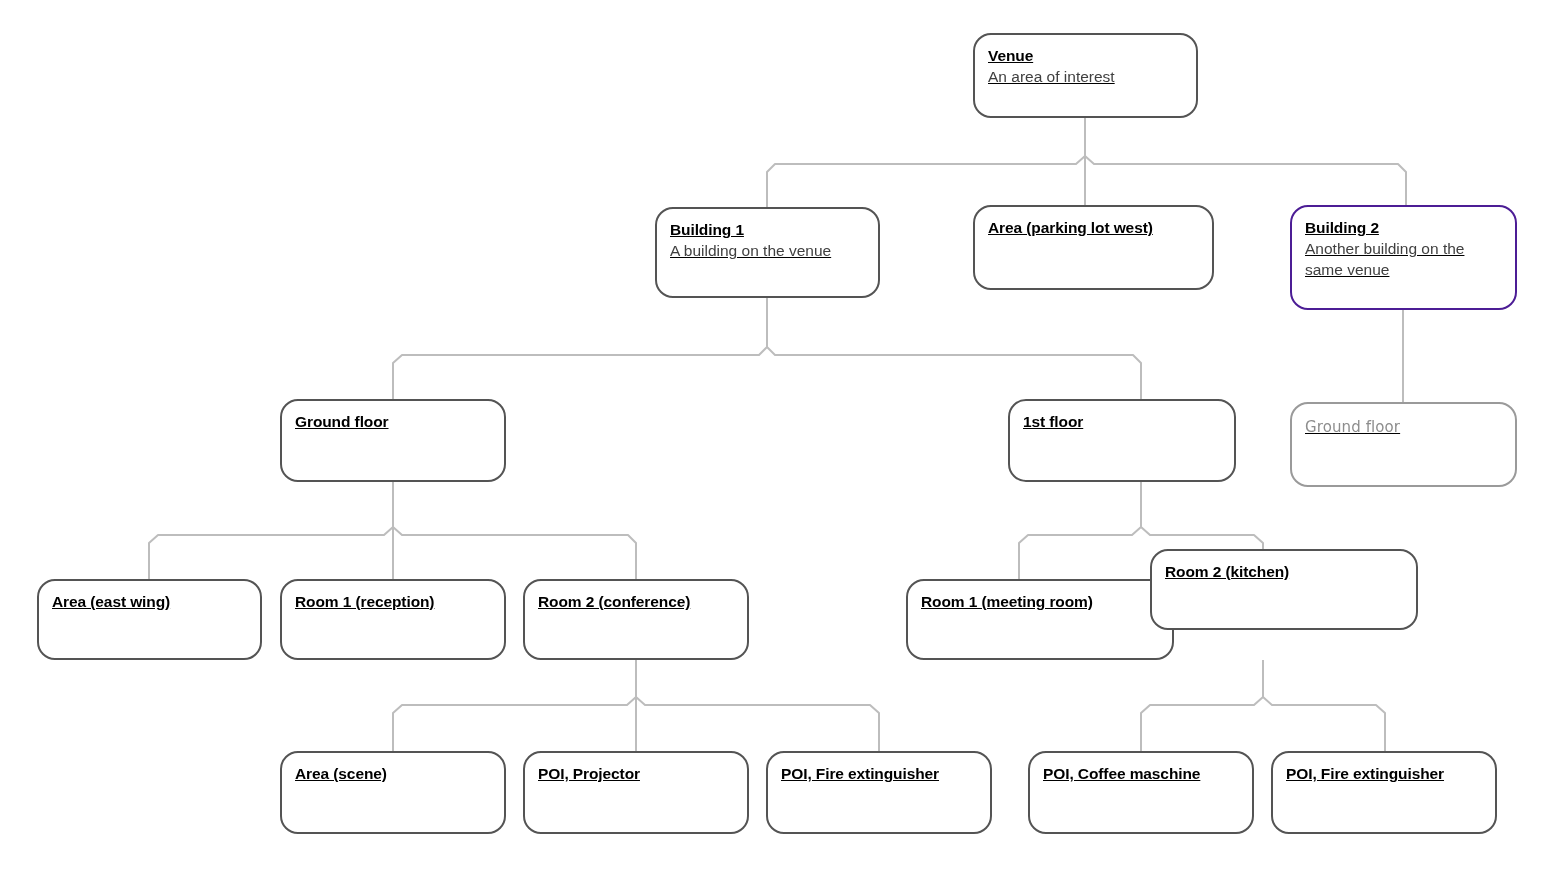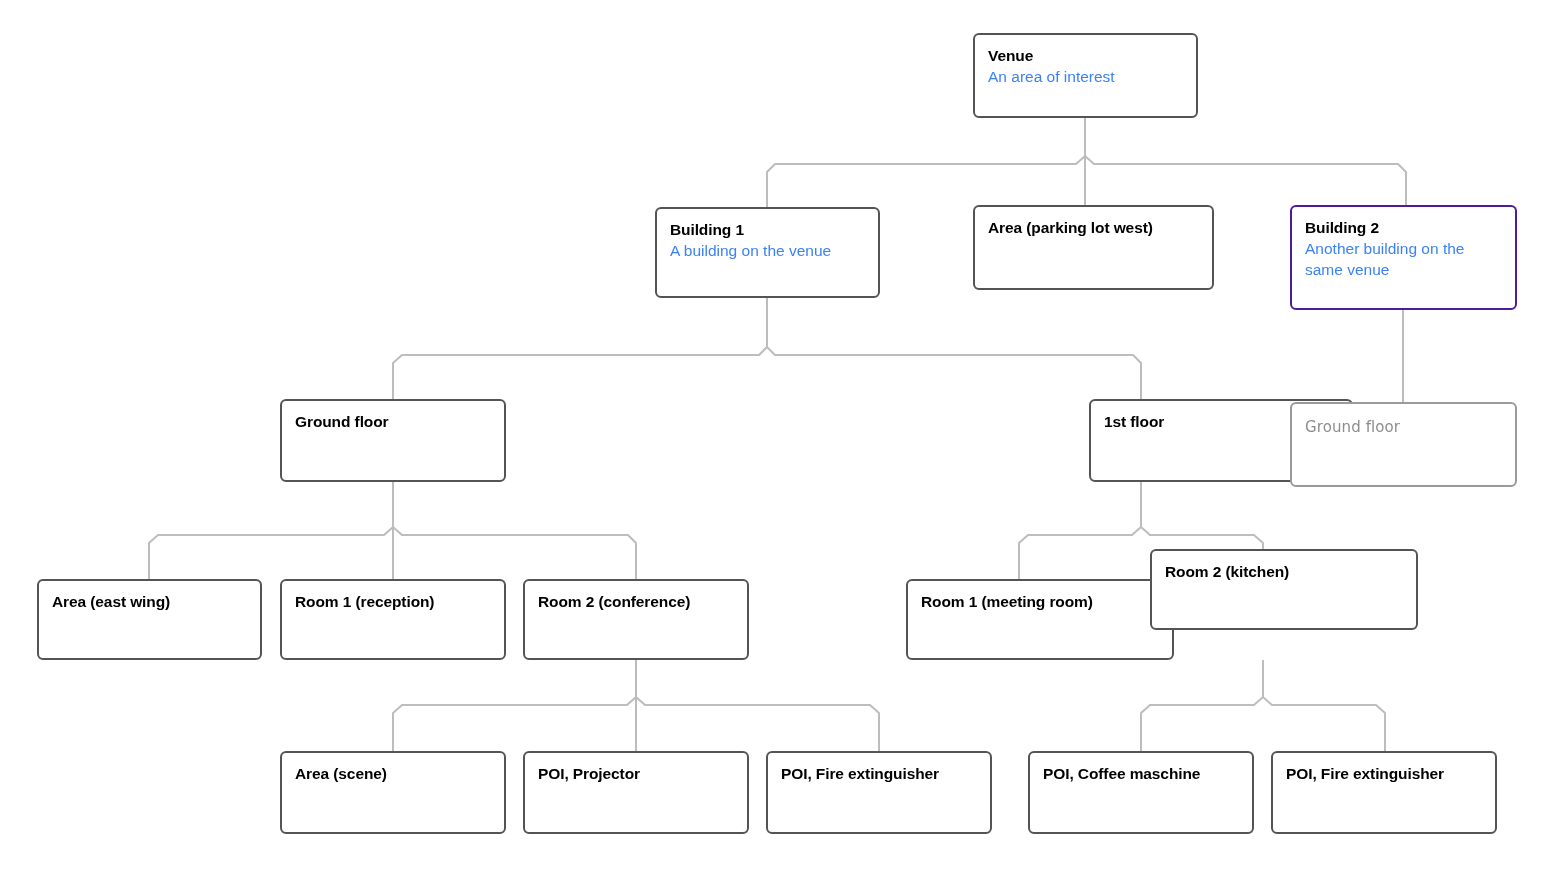--- a/index.html
+++ b/index.html
@@ -25,42 +25,43 @@
     top: 0;
     width: 1553px;
     height: 871px;
     pointer-events: none;
   }
   .node {
     position: absolute;
     box-sizing: border-box;
     background: #ffffff;
     border: 2px solid #545454;
-    border-radius: 6px;
+    border-radius: 18px;
     padding: 11px 13px 10px 13px;
     overflow: hidden;
+    text-decoration: underline;
   }
   .node.soft {
     border: 2px solid #4c1d95;
   }
   .node.placeholder {
     border: 2px solid #9a9a9a;
   }
   .node-title {
     font-size: 15.5px;
     font-weight: bold;
     color: #000000;
     line-height: 1.32;
     letter-spacing: -0.1px;
     white-space: nowrap;
   }
   .node-desc {
     font-size: 15.5px;
     font-weight: normal;
-    color: #3b82f6;
+    color: #404040;
     line-height: 1.32;
     margin-top: 1px;
   }
   .node.placeholder .node-title {
     font-weight: normal;
     color: #8d8d8d;
     font-family: "DejaVu Sans", sans-serif;
     font-size: 15px;
     letter-spacing: 0.1px;
   }
@@ -114,21 +115,21 @@
 
   <div class="node soft" style="left:1290px; top:205px; width:227px; height:105px;">
     <div class="node-title">Building 2</div>
     <div class="node-desc" style="white-space:normal; max-width:185px;">Another building on the same venue</div>
   </div>
 
   <div class="node" style="left:280px; top:399px; width:226px; height:83px;">
     <div class="node-title">Ground floor</div>
   </div>
 
-  <div class="node" style="left:1089px; top:399px; width:264px; height:83px;">
+  <div class="node" style="left:1008px; top:399px; width:228px; height:83px;">
     <div class="node-title">1st floor</div>
   </div>
 
   <div class="node placeholder" style="left:1290px; top:402px; width:227px; height:85px; padding-top:14px;">
     <div class="node-title">Ground floor</div>
   </div>
 
   <div class="node" style="left:37px; top:579px; width:225px; height:81px;">
     <div class="node-title">Area (east wing)</div>
   </div>

